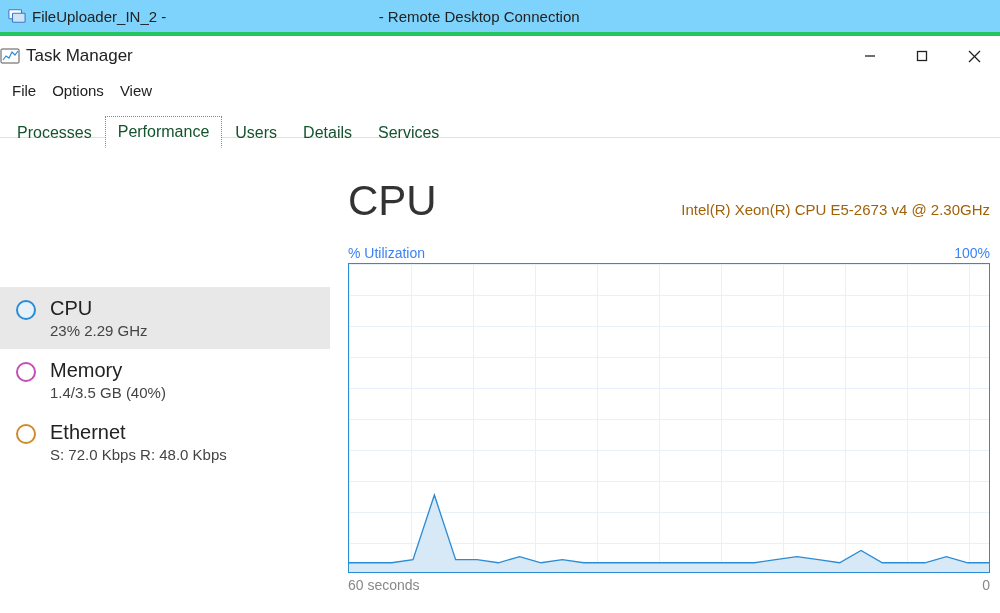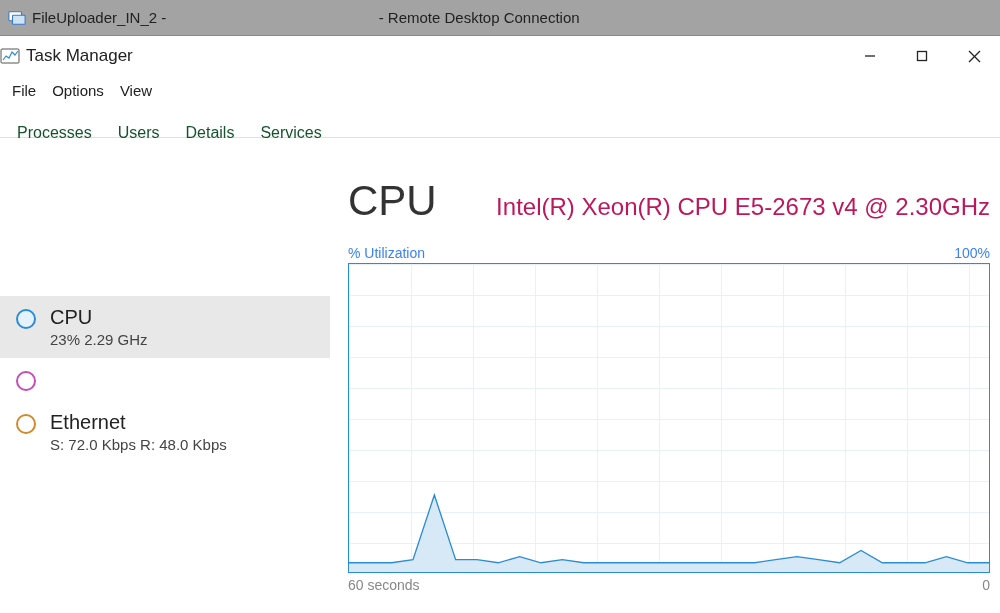--- a/index.html
+++ b/index.html
@@ -16,22 +16,22 @@
       height: 613px;
       overflow: hidden;
     }
 
     
     .rdc-bar {
       height: 36px;
       display: flex;
       align-items: center;
       padding: 0 8px;
-      background: #a3a3a3;
-      border-bottom: 1px solid #22c55e;
+      background: #7dd3fc;
+      border-bottom: 4px solid #22c55e;
     }
     .rdc-icon {
       width: 18px;
       height: 18px;
       margin-right: 6px;
     }
     .rdc-title-left {
       font-size: 15px;
       color: #222;
     }
@@ -162,22 +162,22 @@
       align-items: baseline;
       justify-content: space-between;
       margin-bottom: 20px;
     }
     .main-title {
       font-size: 42px;
       font-weight: 400;
       color: #333;
     }
     .main-subtitle {
-      font-size: 24px;
-      color: #be185d;
+      font-size: 15px;
+      color: #a16207;
     }
     .chart-labels-top {
       display: flex;
       justify-content: space-between;
       font-size: 14px;
       color: #3b82f6;
       margin-bottom: 2px;
     }
     .chart-box {
       border: 1px solid #2b8cd6;
@@ -247,37 +247,42 @@
 </div>
 
 <div class="menu-bar">
   <span class="menu-item">File</span>
   <span class="menu-item">Options</span>
   <span class="menu-item">View</span>
 </div>
 
 <div class="tab-bar">
   <div class="tab">Processes</div>
+  <div class="tab active">Performance</div>
   <div class="tab">Users</div>
   <div class="tab">Details</div>
   <div class="tab">Services</div>
 </div>
 
 <div class="content">
 
   <div class="sidebar">
     <div class="side-item active">
       <div class="side-icon cpu"></div>
       <div class="side-text">
         <div class="side-title">CPU</div>
         <div class="side-sub">23%  2.29 GHz</div>
       </div>
     </div>
     <div class="side-item">
       <div class="side-icon memory"></div>
+      <div class="side-text">
+        <div class="side-title">Memory</div>
+        <div class="side-sub">1.4/3.5 GB (40%)</div>
+      </div>
     </div>
     <div class="side-item">
       <div class="side-icon ethernet"></div>
       <div class="side-text">
         <div class="side-title">Ethernet</div>
         <div class="side-sub">S: 72.0 Kbps  R: 48.0 Kbps</div>
       </div>
     </div>
   </div>
 

